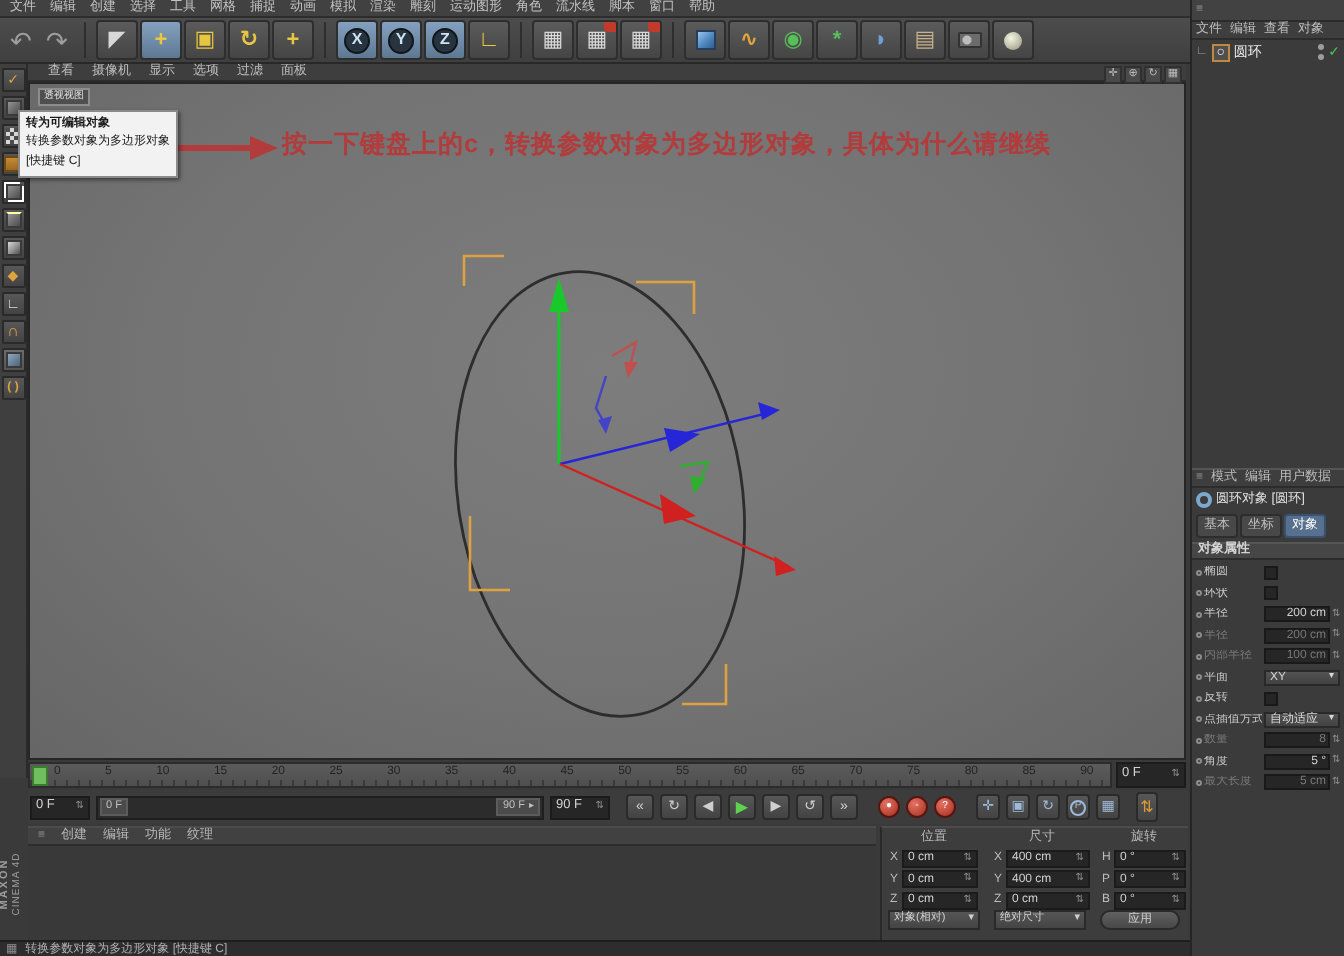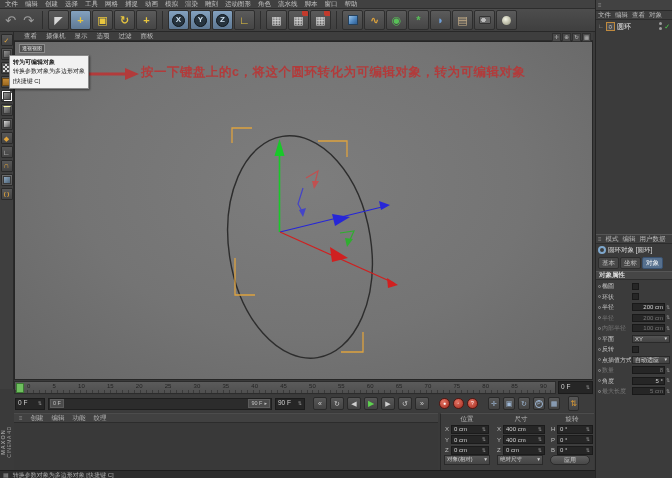--- a/index.html
+++ b/index.html
@@ -329,21 +329,21 @@
   <div class="tooltip">
     <span class="tt-title">转为可编辑对象</span>
     <span class="tt-line">转换参数对象为多边形对象</span>
     <span class="tt-line">[快捷键 C]</span>
   </div>
 
   <svg class="arrowsvg" width="62" height="14">
     <line x1="1" y1="7" x2="48" y2="7" stroke="#b23b3b" stroke-width="3"></line>
     <polygon points="47,1 61,7 47,13" fill="#b23b3b"></polygon>
   </svg>
-  <div class="annotation">按一下键盘上的c，将这个圆环转化为可编辑对象，转为可编辑对象</div>
+  <div class="annotation">按一下键盘上的c，转换参数对象为多边形对象，具体为什么请继续</div>
 
   <div class="ruler">
     <div class="tickmarks"></div>
     <div class="playhead"></div>
   <span class="tick">0</span>
       <span class="tick">5</span>
       <span class="tick">10</span>
       <span class="tick">15</span>
       <span class="tick">20</span>
       <span class="tick">25</span>

